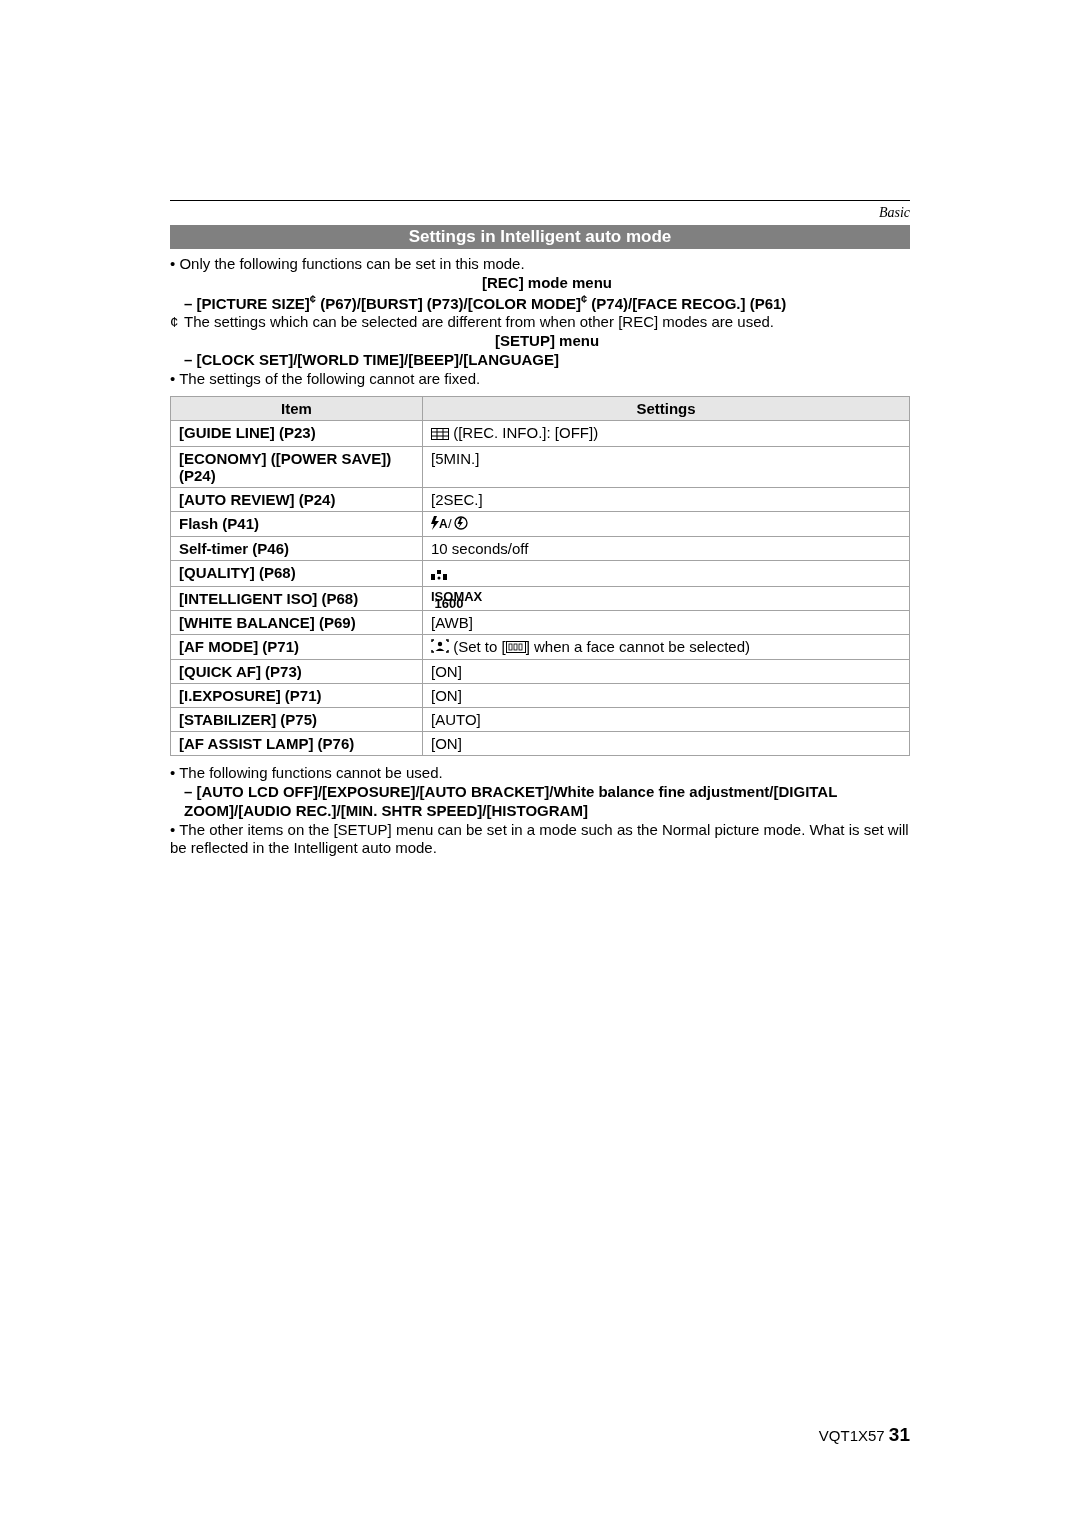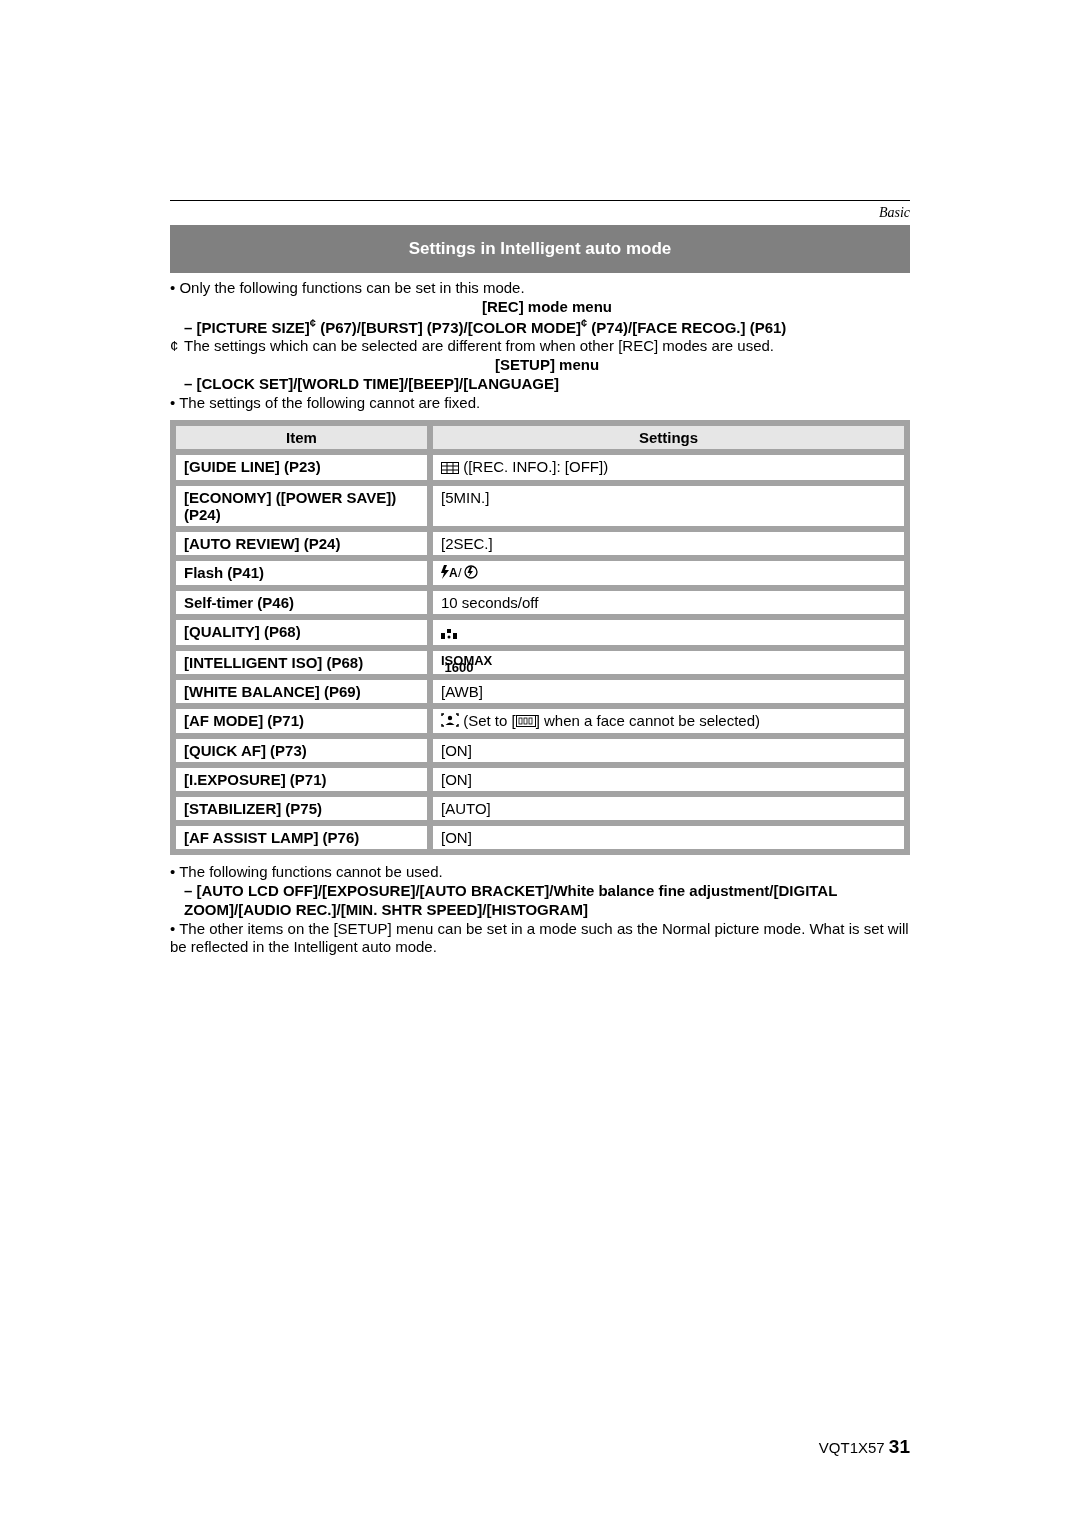--- a/index.html
+++ b/index.html
@@ -26,21 +26,21 @@
     font-style: italic;
     font-size: 14px;
     margin-bottom: 4px;
     font-family: Liberation Serif, serif;
   }
   .section-title {
     background: #808080;
     color: #fff;
     font-weight: bold;
     text-align: center;
-    padding: 14px 0;
+    padding: 2px 0;
     font-size: 17px;
     margin-bottom: 6px;
   }
   .body-text {
     font-size: 15px;
     line-height: 1.25;
   }
   .body-text ul {
     list-style: none;
     margin: 0;
@@ -68,41 +68,41 @@
     text-align: center;
   }
   table.settings {
     border-collapse: collapse;
     width: 100%;
     margin-top: 8px;
     margin-bottom: 8px;
     font-size: 15px;
   }
   table.settings th, table.settings td {
-    border: 6px solid #a3a3a3;
+    border: 1px solid #a3a3a3;
     padding: 3px 8px;
     text-align: left;
     vertical-align: top;
   }
   table.settings th {
     background: #e6e6e6;
     font-weight: bold;
     text-align: center;
   }
   table.settings td.item {
     font-weight: bold;
     width: 235px;
   }
   .icon {
     display: inline-block;
     vertical-align: middle;
   }
   .footer {
     position: absolute;
-    bottom: 68px;
+    bottom: 80px;
     right: 170px;
     font-size: 15px;
   }
   .footer .page-num {
     font-weight: bold;
     font-size: 19px;
   }
   sup.ref {
     font-size: 11px;
   }

